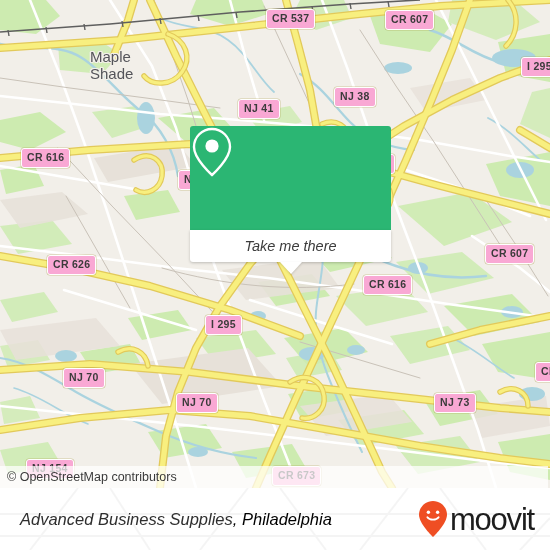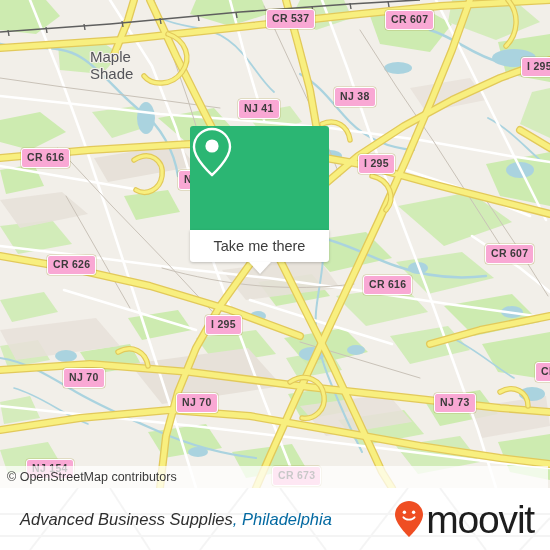--- a/index.html
+++ b/index.html
@@ -42,21 +42,21 @@
     color: #54545a;
     font-size: 15px;
     line-height: 17px;
     white-space: pre;
     text-shadow:
       1.4px 0 #f2efe9, -1.4px 0 #f2efe9, 0 1.4px #f2efe9, 0 -1.4px #f2efe9,
       1px 1px #f2efe9, -1px -1px #f2efe9, 1px -1px #f2efe9, -1px 1px #f2efe9;
   }
 
   
-  .popup { position: absolute; left: 190px; top: 126px; width: 139px; }
+  .popup { position: absolute; left: 190px; top: 126px; width: 201px; font-style: italic; }
   .popup-head {
     height: 104px;
     background: #2bb673;
     border-radius: 3px 3px 0 0;
     display: flex; align-items: center; justify-content: center;
   }
   .popup-foot {
     height: 32px;
     background: #ffffff;
     border-radius: 0 0 3px 3px;
@@ -104,28 +104,28 @@
   .footer-watermark { position: absolute; left: 0; top: 0; opacity: .085; }
   .footer-title {
     position: absolute;
     left: 20px; top: 0; height: 62px;
     display: flex; align-items: center;
     font-size: 16.5px;
     color: #2f2f2f;
     white-space: nowrap;
     font-style: italic;
   }
-  .footer-title .sub { color: #0369a1; }
+  .footer-title .sub { color: #000000; }
   .brand {
     position: absolute;
     right: 16px; top: 0; height: 62px;
     display: flex; align-items: center; gap: 2px;
   }
   .brand-word {
-    font-size: 39px;
+    font-size: 31px;
     letter-spacing: -1.2px;
     color: #1d1d1d;
     line-height: 1;
     font-weight: normal;
   }
 </style>
 </head>
 <body>
 
 <div id="app">

